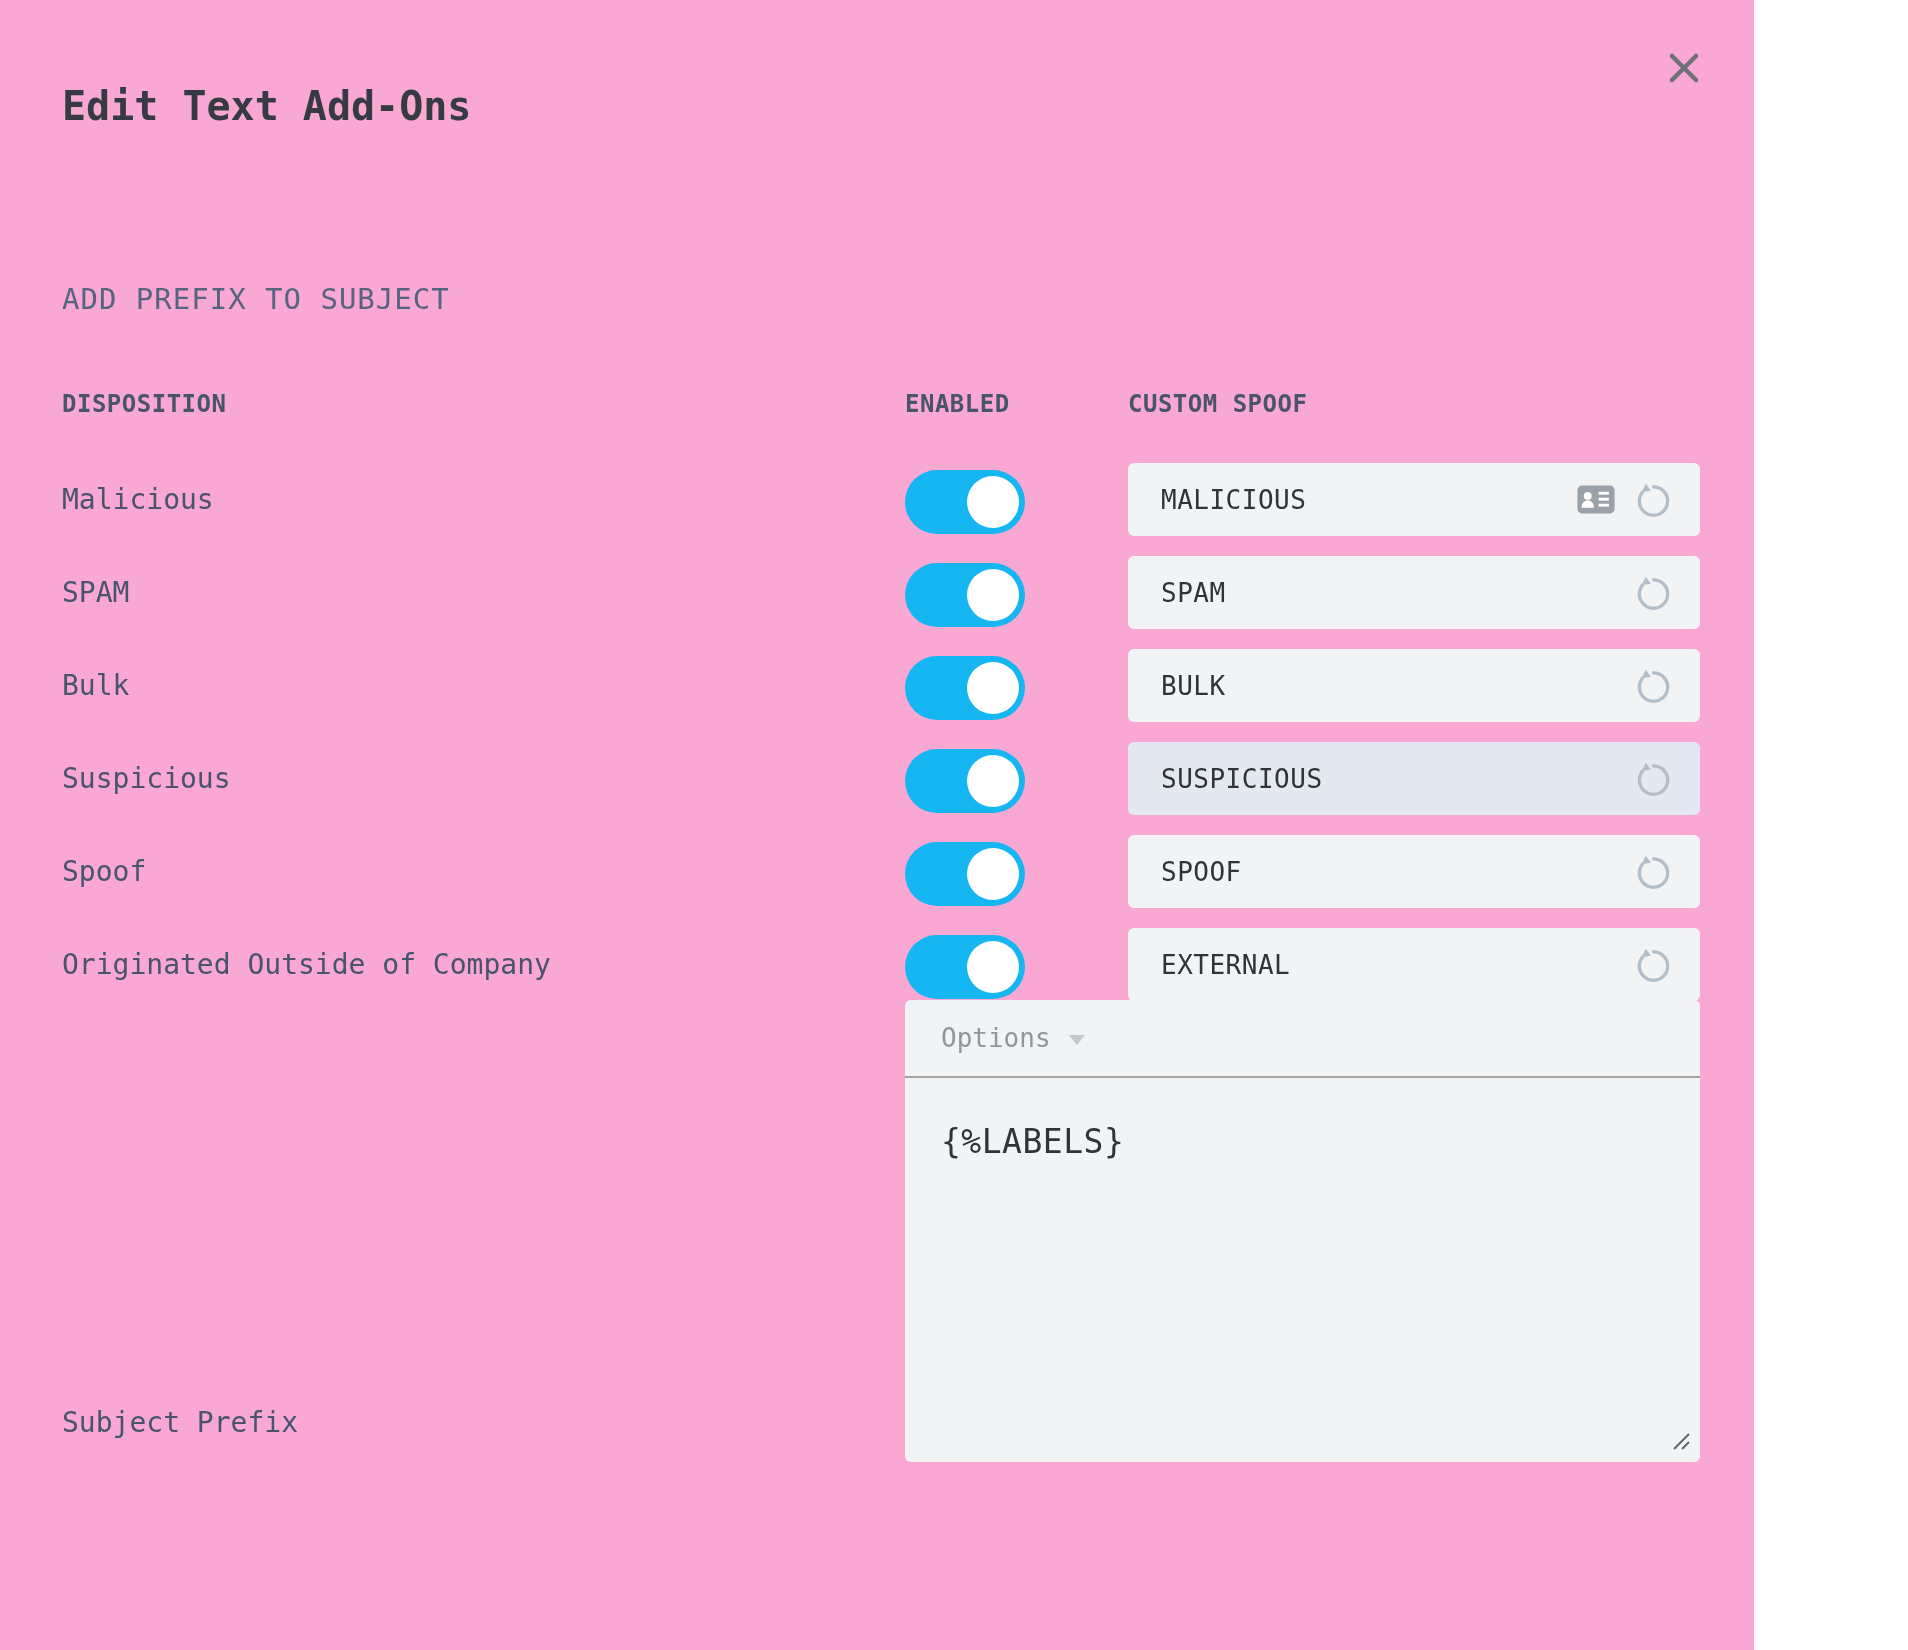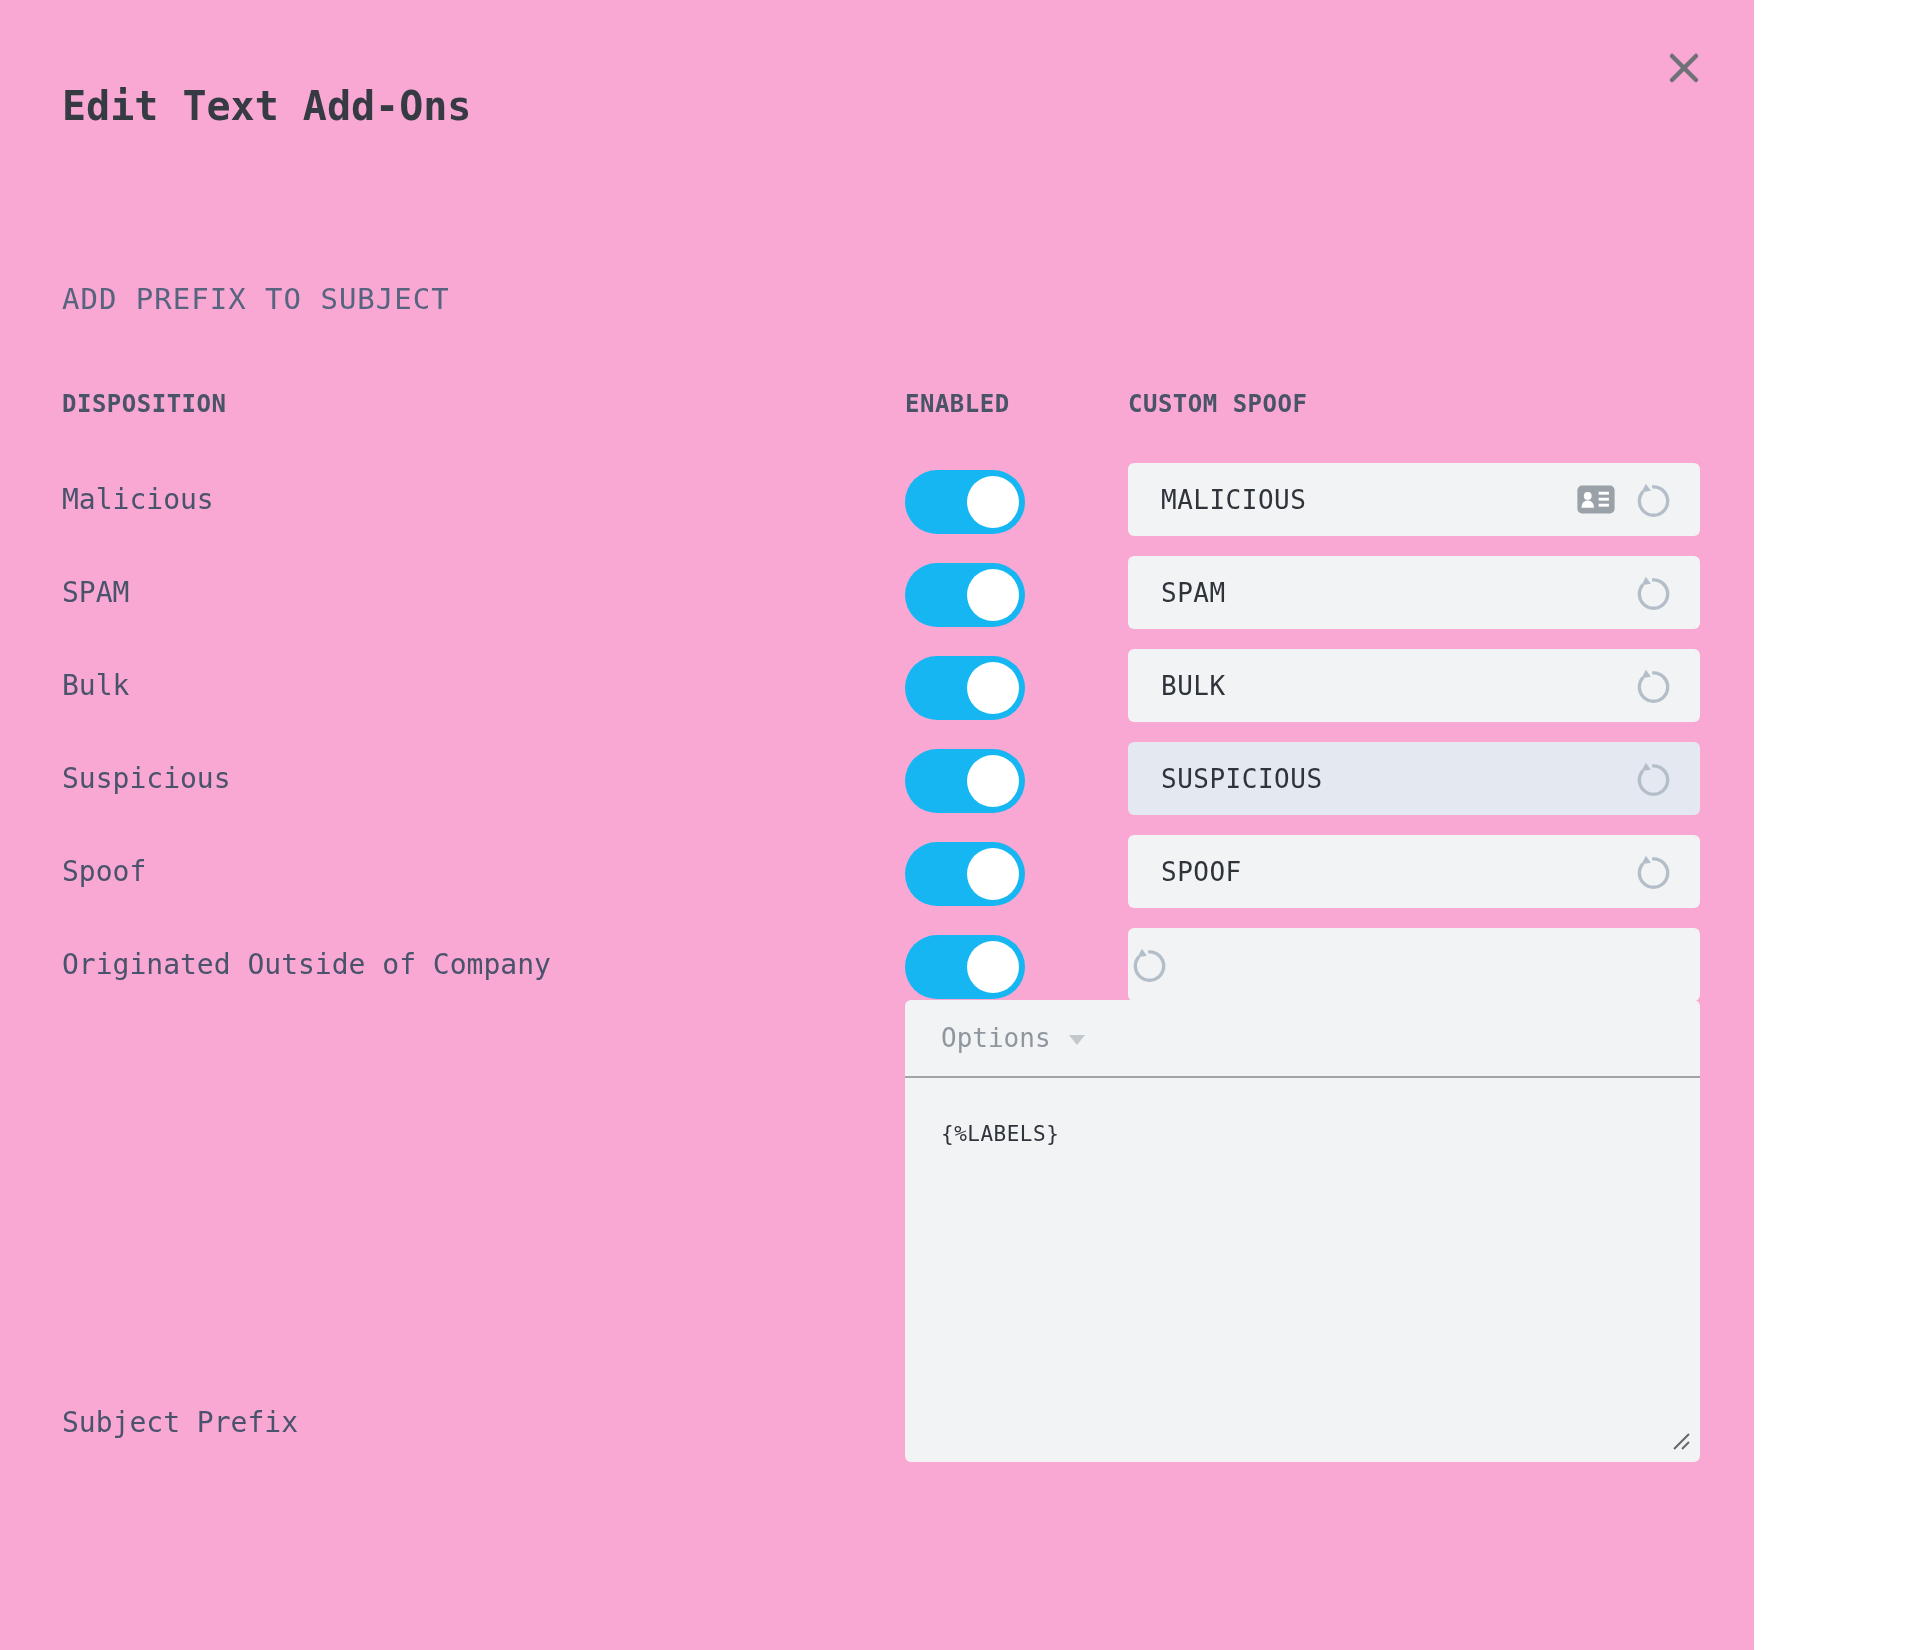--- a/index.html
+++ b/index.html
@@ -79,21 +79,21 @@
   }
   .caret{
     width:0;height:0;margin-top:3px;
     border-left:8px solid transparent;border-right:8px solid transparent;
     border-top:10px solid #c3c8cd;
   }
   .prefix-textarea{
     display:block;width:100%;height:384px;box-sizing:border-box;
     background:#f1f3f4;border:none;outline:none;resize:none;
     border-radius:0 0 6px 6px;
-    font-family:inherit;font-size:21px;color:#2f343b;
+    font-family:inherit;font-size:33px;color:#2f343b;
     padding:44px 36px 0 36px;letter-spacing:0.5px;
   }
   .grip{position:absolute;right:8px;bottom:10px;cursor:nwse-resize;}
 </style>
 </head>
 <body>
 
 <div class="modal">
 
   <h1 class="dialog-title">Edit Text Add-Ons</h1>
@@ -209,20 +209,21 @@
   </div>
 
   <div class="row">
     <div class="row-label">Originated Outside of Company</div>
     <div class="toggle-cell">
       <div class="toggle">
         <div class="knob"></div>
       </div>
     </div>
     <div class="field">
+      <input class="field-input" type="text" spellcheck="false" value="EXTERNAL" style="">
 
       <svg class="reset-icon" viewBox="0 0 40 40">
         <circle cx="20.5" cy="21" r="13.5" fill="none" stroke="currentColor" stroke-width="3.2" pathLength="360" stroke-dasharray="222 42 96"></circle>
         <polygon points="9.1,12.5 13.2,4.5 18.0,11.3" fill="currentColor"></polygon>
       </svg>
     </div>
   </div>
 
 </div>
 

